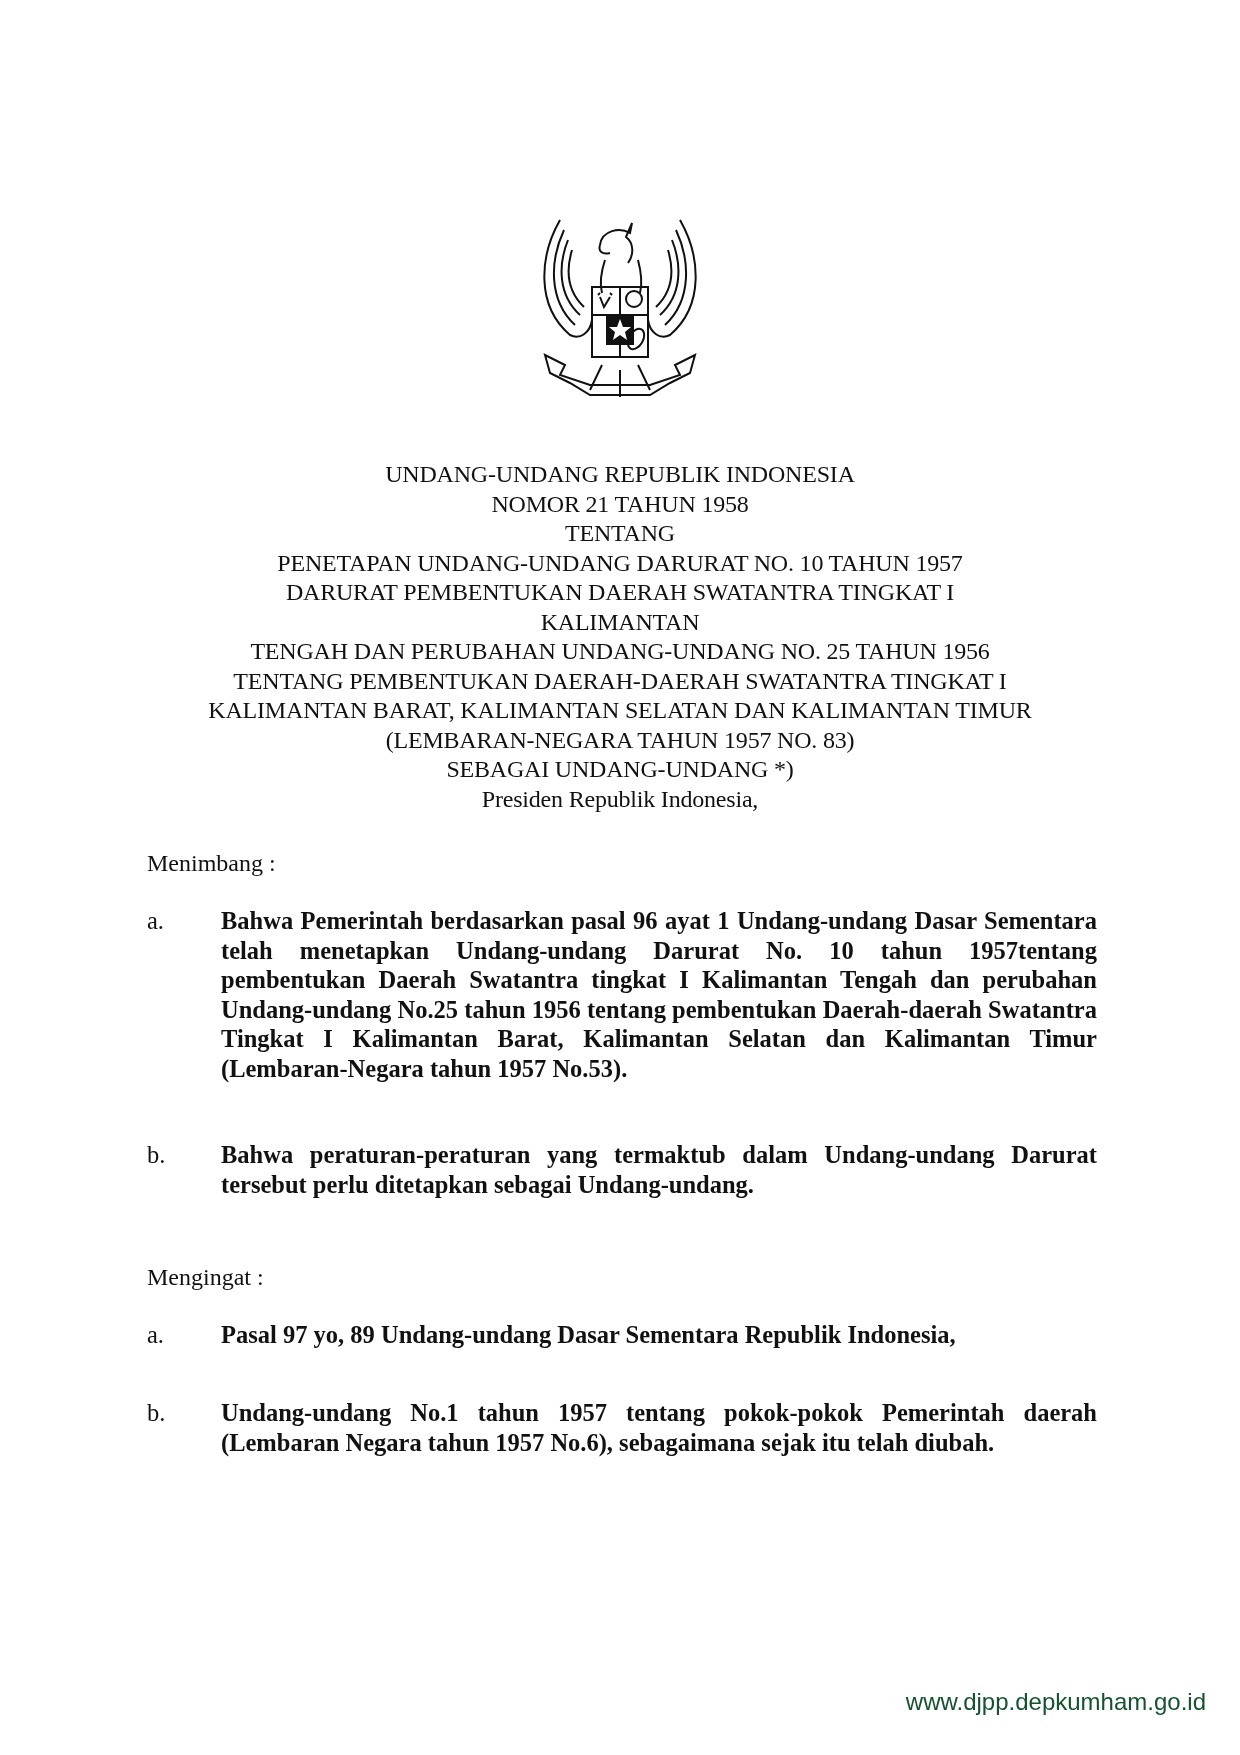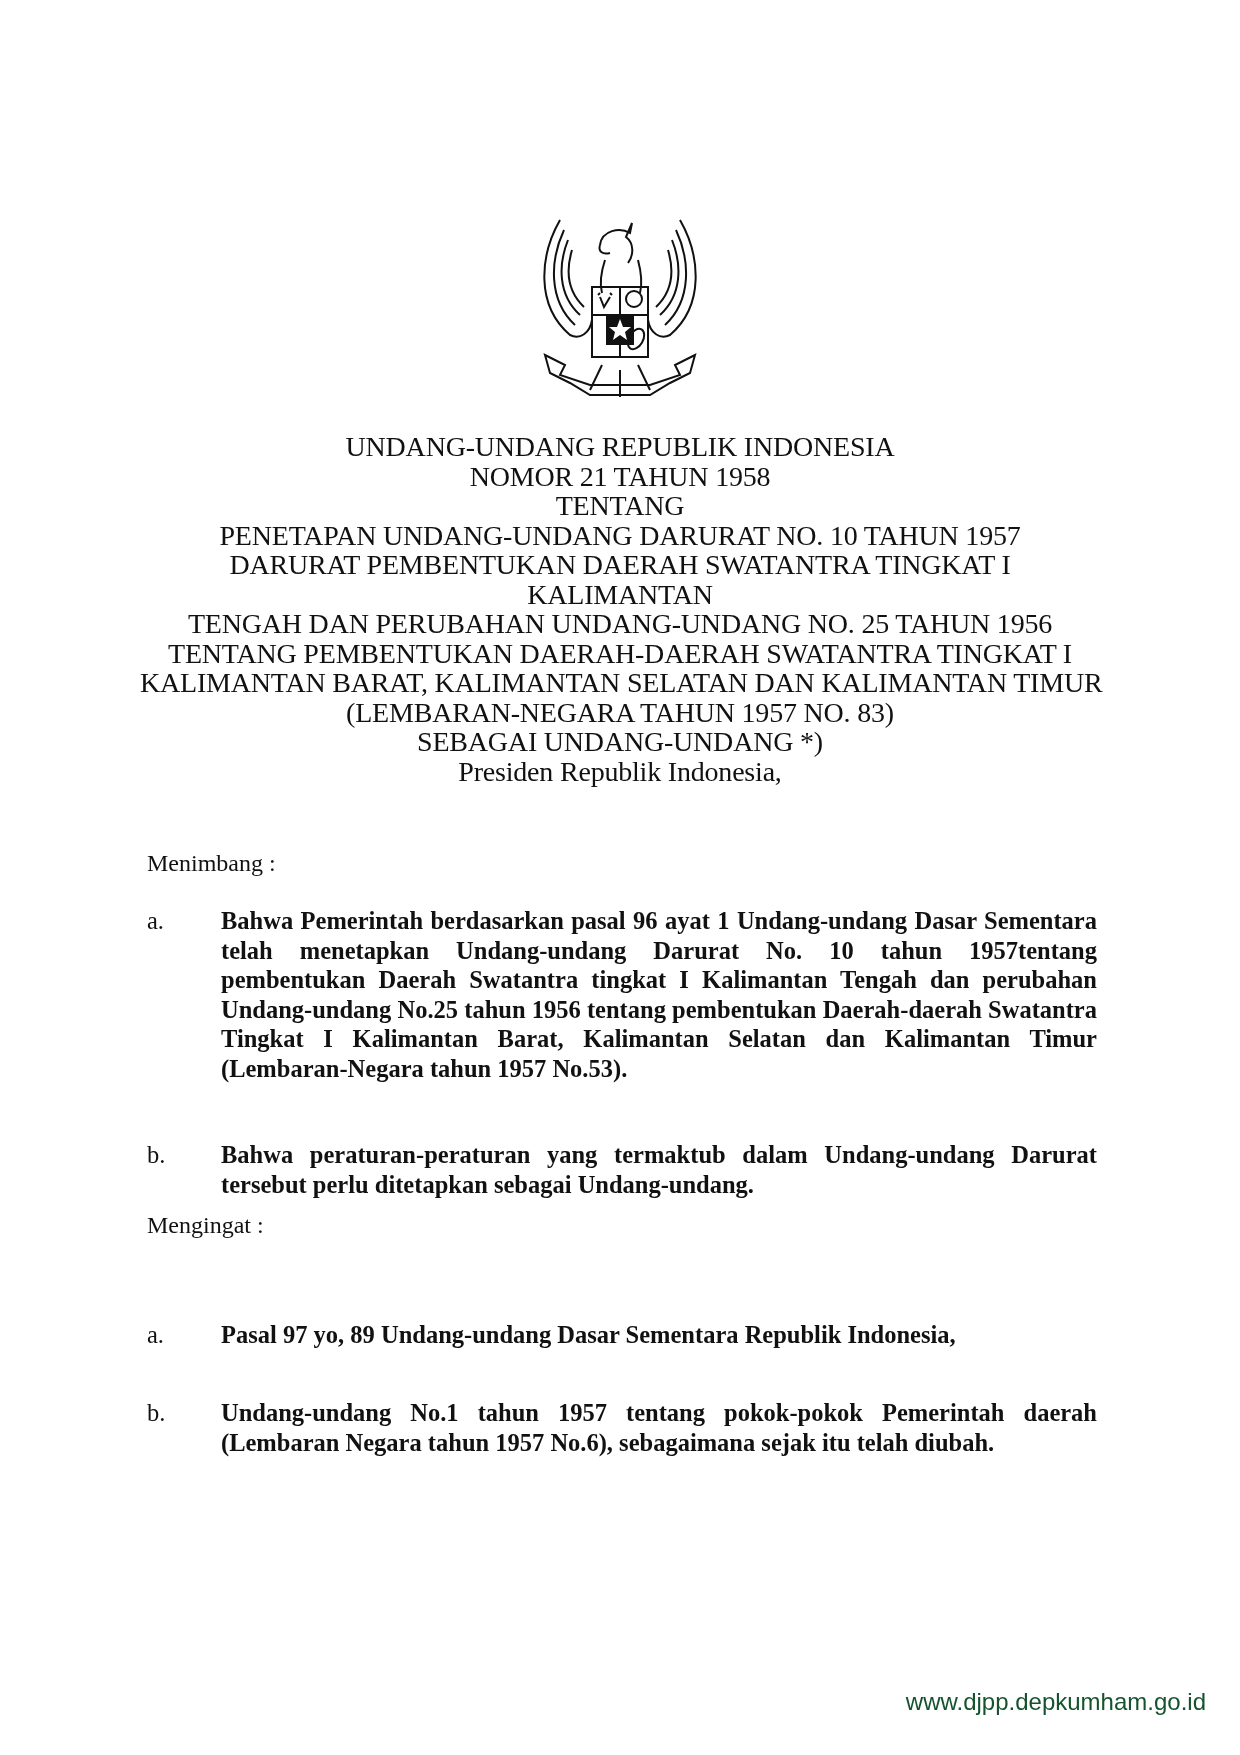--- a/index.html
+++ b/index.html
@@ -1,20 +1,20 @@
 <!DOCTYPE html>
 <html><head>
   <meta charset="utf-8">
   <style>
     html, body { margin: 0; padding: 0; background: #ffffff; }
     body { width: 1240px; height: 1755px; position: relative; overflow: hidden;
            font-family: "Liberation Serif", "DejaVu Serif", serif; color: #111; }
     .emblem { position: absolute; left: 530px; top: 215px; width: 180px; height: 200px; }
-    .heading { position: absolute; left: 140px; width: 960px; top: 432px; text-align: center;
-               font-size: 28px; line-height: 29.5px; letter-spacing: -0.2px; }
+    .heading { position: absolute; left: 140px; width: 960px; top: 460px; text-align: center;
+               font-size: 24px; line-height: 29.5px; letter-spacing: -0.2px; }
     .heading div { white-space: nowrap; }
     .section-label { position: absolute; left: 147px; font-size: 24px; }
     .item { position: absolute; left: 147px; width: 950px; font-size: 24.5px; line-height: 29.6px; }
     .item .marker { position: absolute; left: 0; top: 0; }
     .item .text { margin-left: 74px; text-align: justify; text-align-last: left; font-weight: bold; }
     .footer { position: absolute; right: 34px; top: 1688px; font-family: "Liberation Sans", "DejaVu Sans", sans-serif;
               font-size: 24px; color: #14532d; }
   </style>
 </head>
 <body>
@@ -76,21 +76,21 @@
 <div class="item" style="top:906px;">
   <span class="marker">a.</span>
   <div class="text">Bahwa Pemerintah berdasarkan pasal 96 ayat 1 Undang-undang Dasar Sementara telah menetapkan Undang-undang Darurat No. 10 tahun 1957tentang pembentukan Daerah Swatantra tingkat I Kalimantan Tengah dan perubahan Undang-undang No.25 tahun 1956 tentang pembentukan Daerah-daerah Swatantra Tingkat I Kalimantan Barat, Kalimantan Selatan  dan  Kalimantan Timur (Lembaran-Negara tahun 1957 No.53).</div>
 </div>
 
 <div class="item" style="top:1140px;">
   <span class="marker">b.</span>
   <div class="text">Bahwa peraturan-peraturan yang termaktub dalam Undang-undang Darurat tersebut perlu ditetapkan sebagai Undang-undang.</div>
 </div>
 
-<div class="section-label" style="top:1212px;">Mengingat :</div>
+<div class="section-label" style="top:1264px;">Mengingat :</div>
 
 <div class="item" style="top:1320px;">
   <span class="marker">a.</span>
   <div class="text">Pasal 97  yo, 89 Undang-undang Dasar Sementara Republik Indonesia,</div>
 </div>
 
 <div class="item" style="top:1398px;">
   <span class="marker">b.</span>
   <div class="text">Undang-undang No.1 tahun 1957 tentang pokok-pokok Pemerintah daerah (Lembaran Negara tahun 1957 No.6), sebagaimana sejak itu telah diubah.</div>
 </div>

